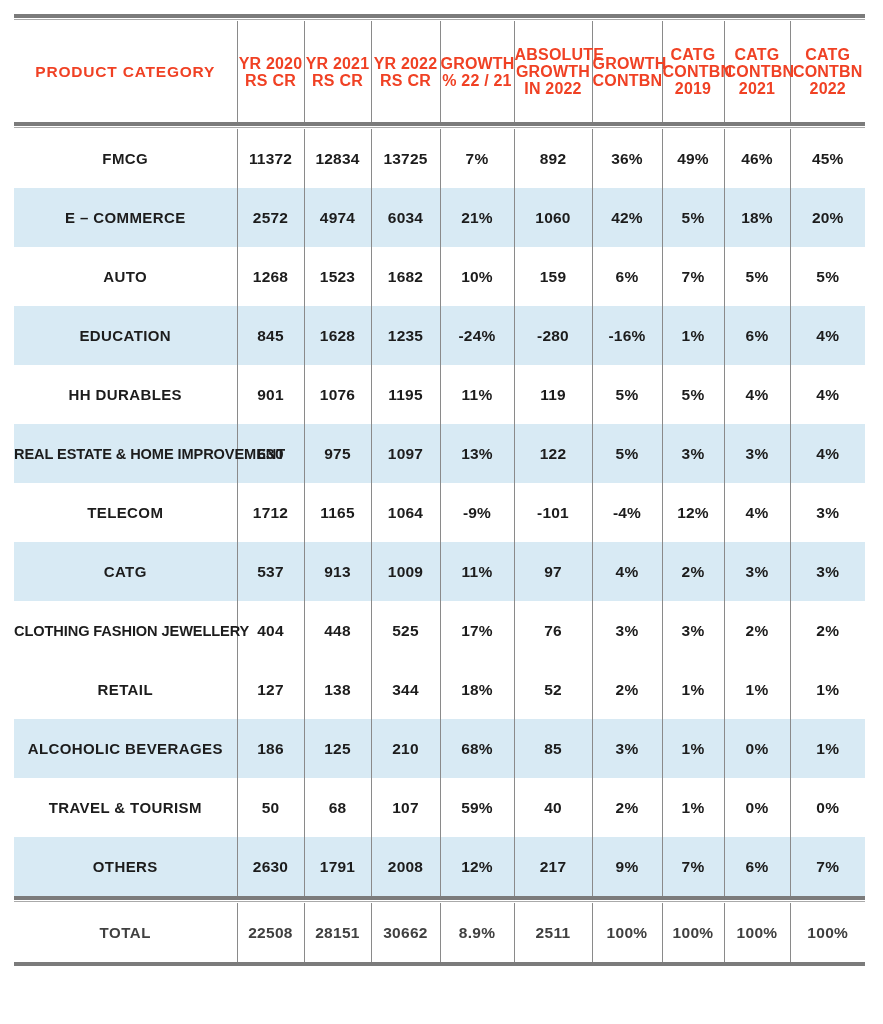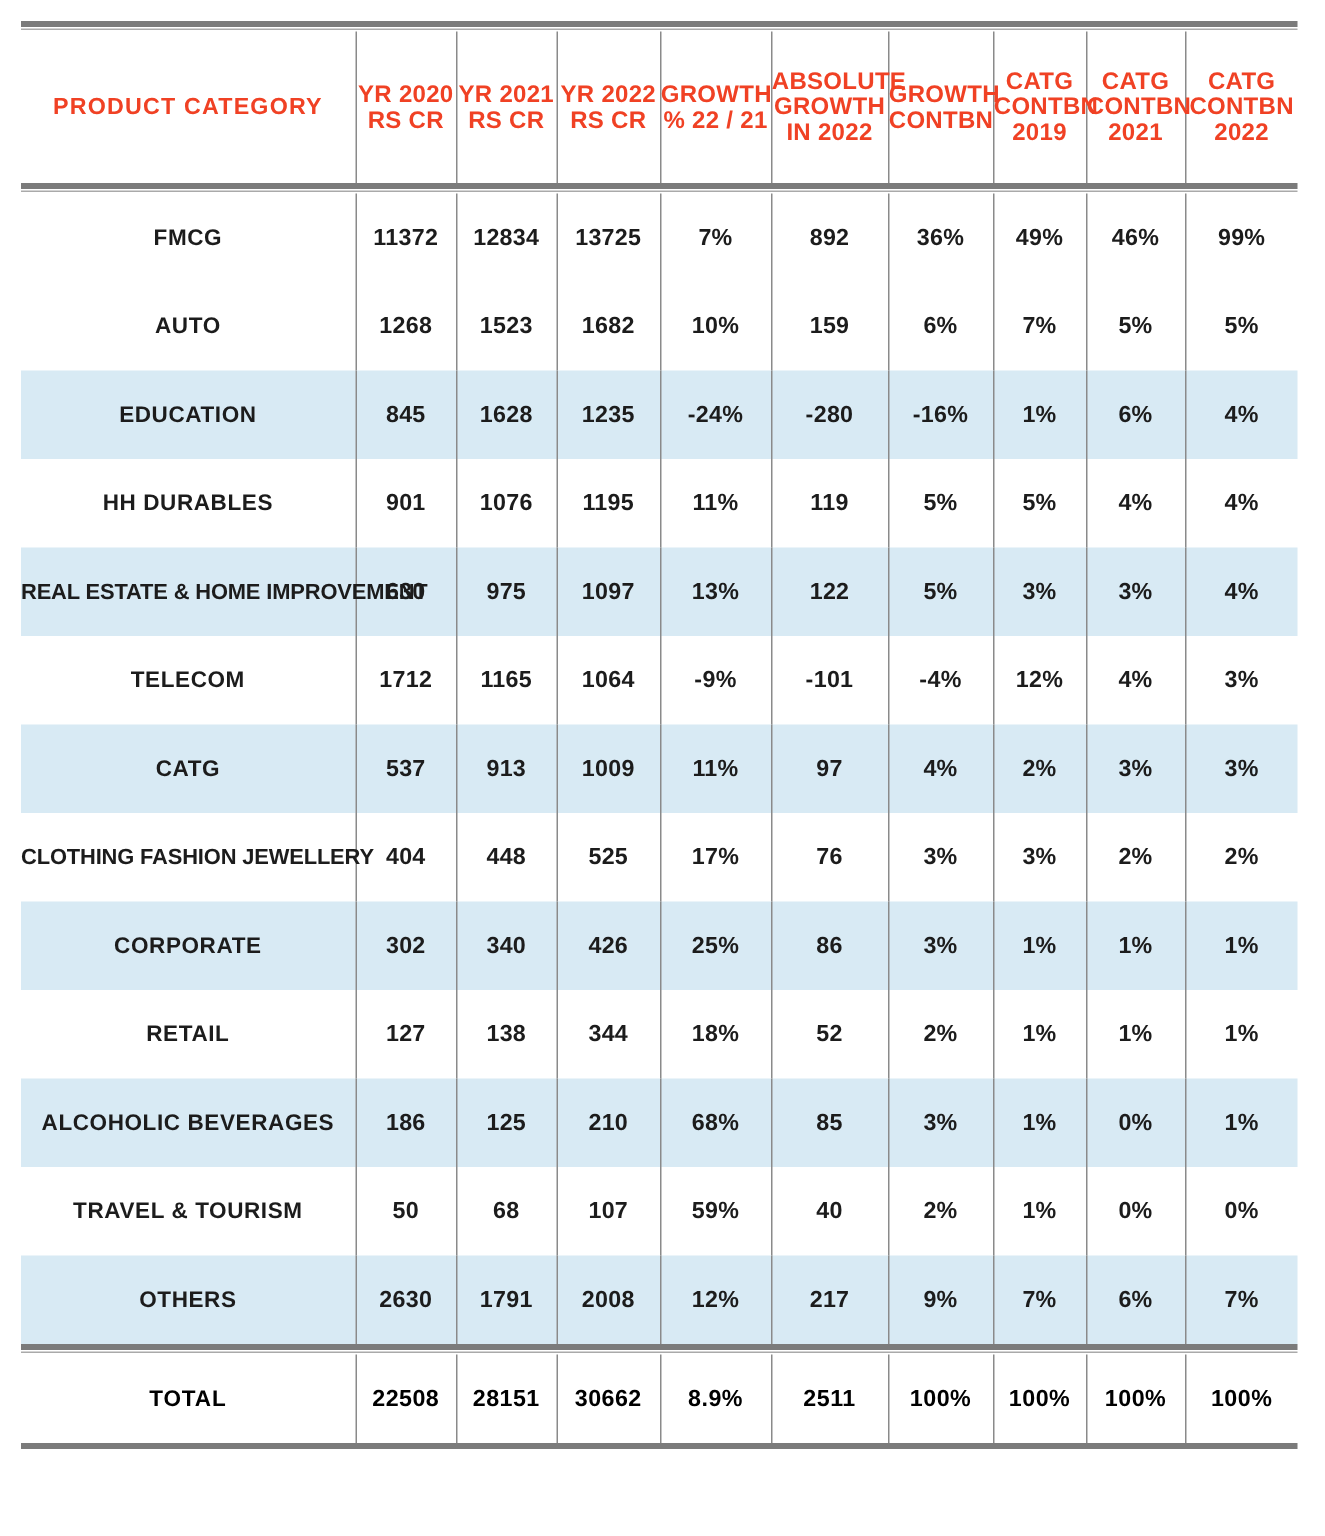--- a/index.html
+++ b/index.html
@@ -119,21 +119,21 @@
   table.total-table {
     width: 851px;
     border-collapse: collapse;
     table-layout: fixed;
   }
   table.total-table td {
     border-left: 1px solid #8a8a8a;
     text-align: center;
     vertical-align: middle;
     height: 53px;
-    color: #000000;
+    color: #404040;
     font-size: 15.5px;
     font-weight: bold;
     letter-spacing: 0.3px;
   }
   table.total-table td:first-child { border-left: none; }
   table.total-table td.cat { font-size: 15px; letter-spacing: 0.6px; }
 </style>
 </head>
 <body>
 
@@ -222,21 +222,33 @@
         <tr>
           <td class="cat">FMCG</td>
           <td>11372</td>
           <td>12834</td>
           <td>13725</td>
           <td>7%</td>
           <td>892</td>
           <td>36%</td>
           <td>49%</td>
           <td>46%</td>
-          <td>99%</td>
+          <td>45%</td>
+        </tr>
+        <tr class="alt">
+          <td class="cat">E – COMMERCE</td>
+          <td>2572</td>
+          <td>4974</td>
+          <td>6034</td>
+          <td>21%</td>
+          <td>1060</td>
+          <td>42%</td>
+          <td>5%</td>
+          <td>18%</td>
+          <td>20%</td>
         </tr>
         <tr>
           <td class="cat">AUTO</td>
           <td>1268</td>
           <td>1523</td>
           <td>1682</td>
           <td>10%</td>
           <td>159</td>
           <td>6%</td>
           <td>7%</td>
@@ -307,32 +319,20 @@
           <td class="cat tight">CLOTHING FASHION JEWELLERY</td>
           <td>404</td>
           <td>448</td>
           <td>525</td>
           <td>17%</td>
           <td>76</td>
           <td>3%</td>
           <td>3%</td>
           <td>2%</td>
           <td>2%</td>
-        </tr>
-        <tr class="alt">
-          <td class="cat">CORPORATE</td>
-          <td>302</td>
-          <td>340</td>
-          <td>426</td>
-          <td>25%</td>
-          <td>86</td>
-          <td>3%</td>
-          <td>1%</td>
-          <td>1%</td>
-          <td>1%</td>
         </tr>
         <tr>
           <td class="cat">RETAIL</td>
           <td>127</td>
           <td>138</td>
           <td>344</td>
           <td>18%</td>
           <td>52</td>
           <td>2%</td>
           <td>1%</td>

